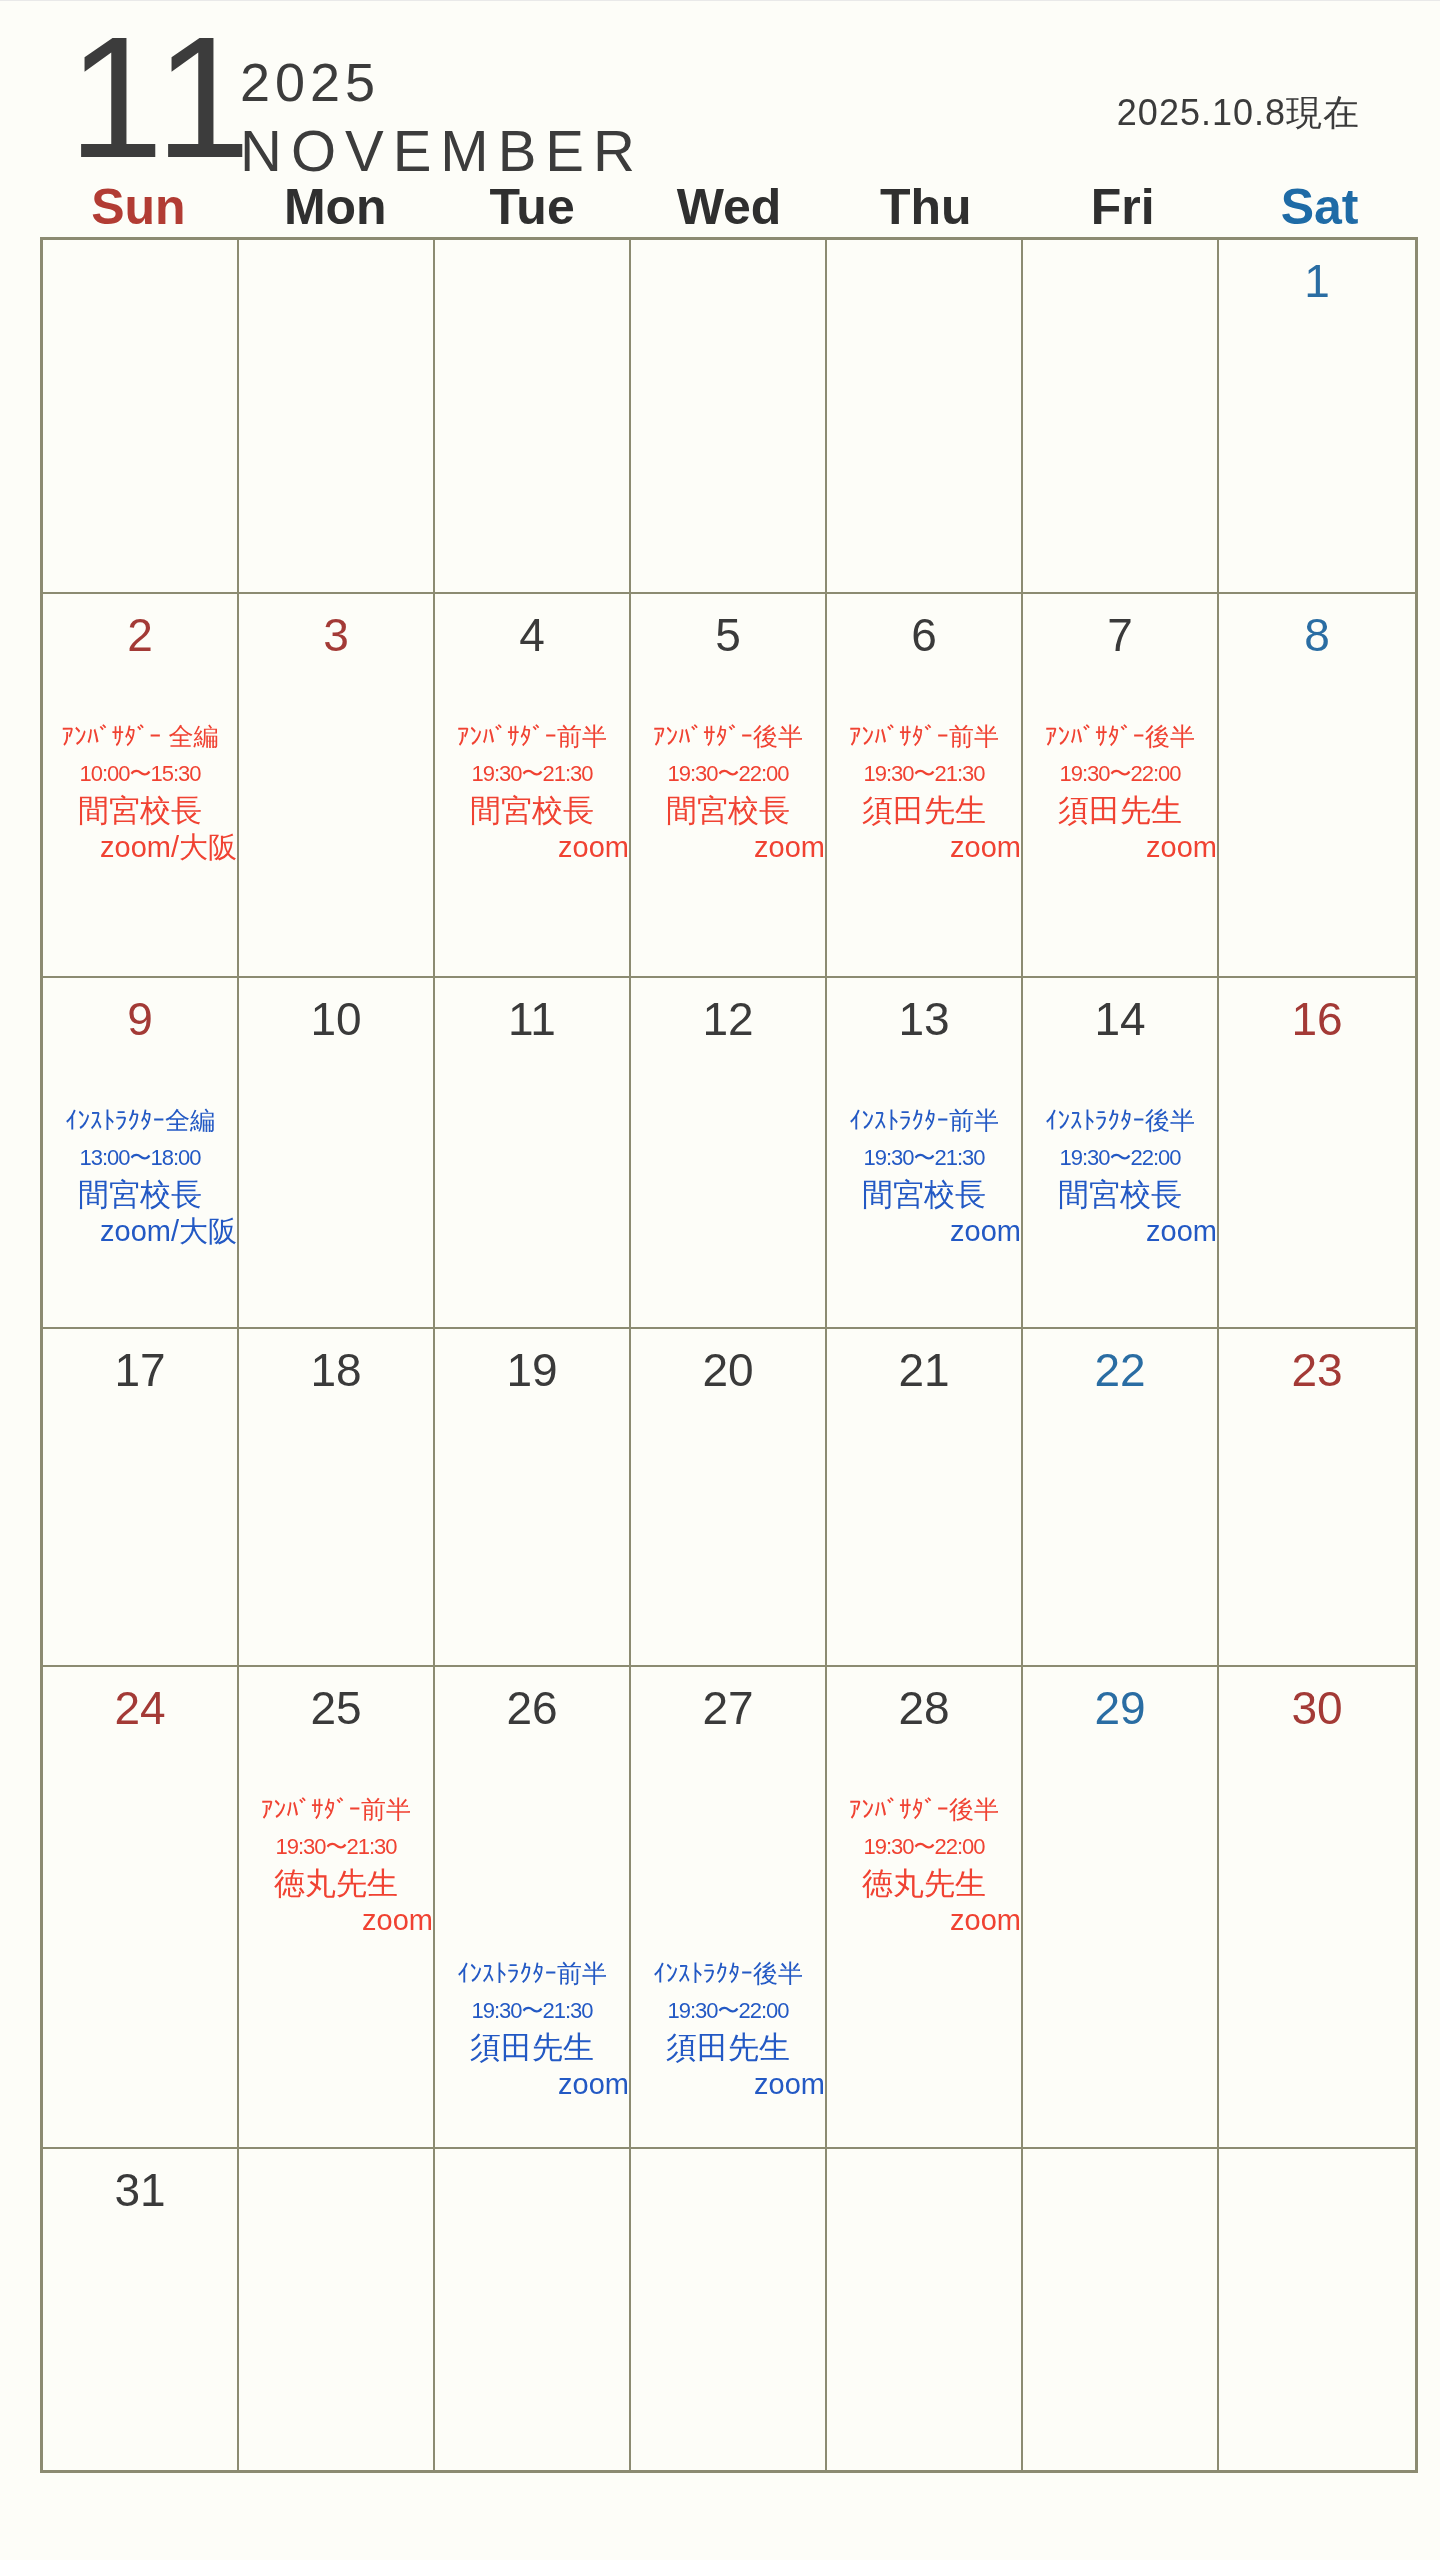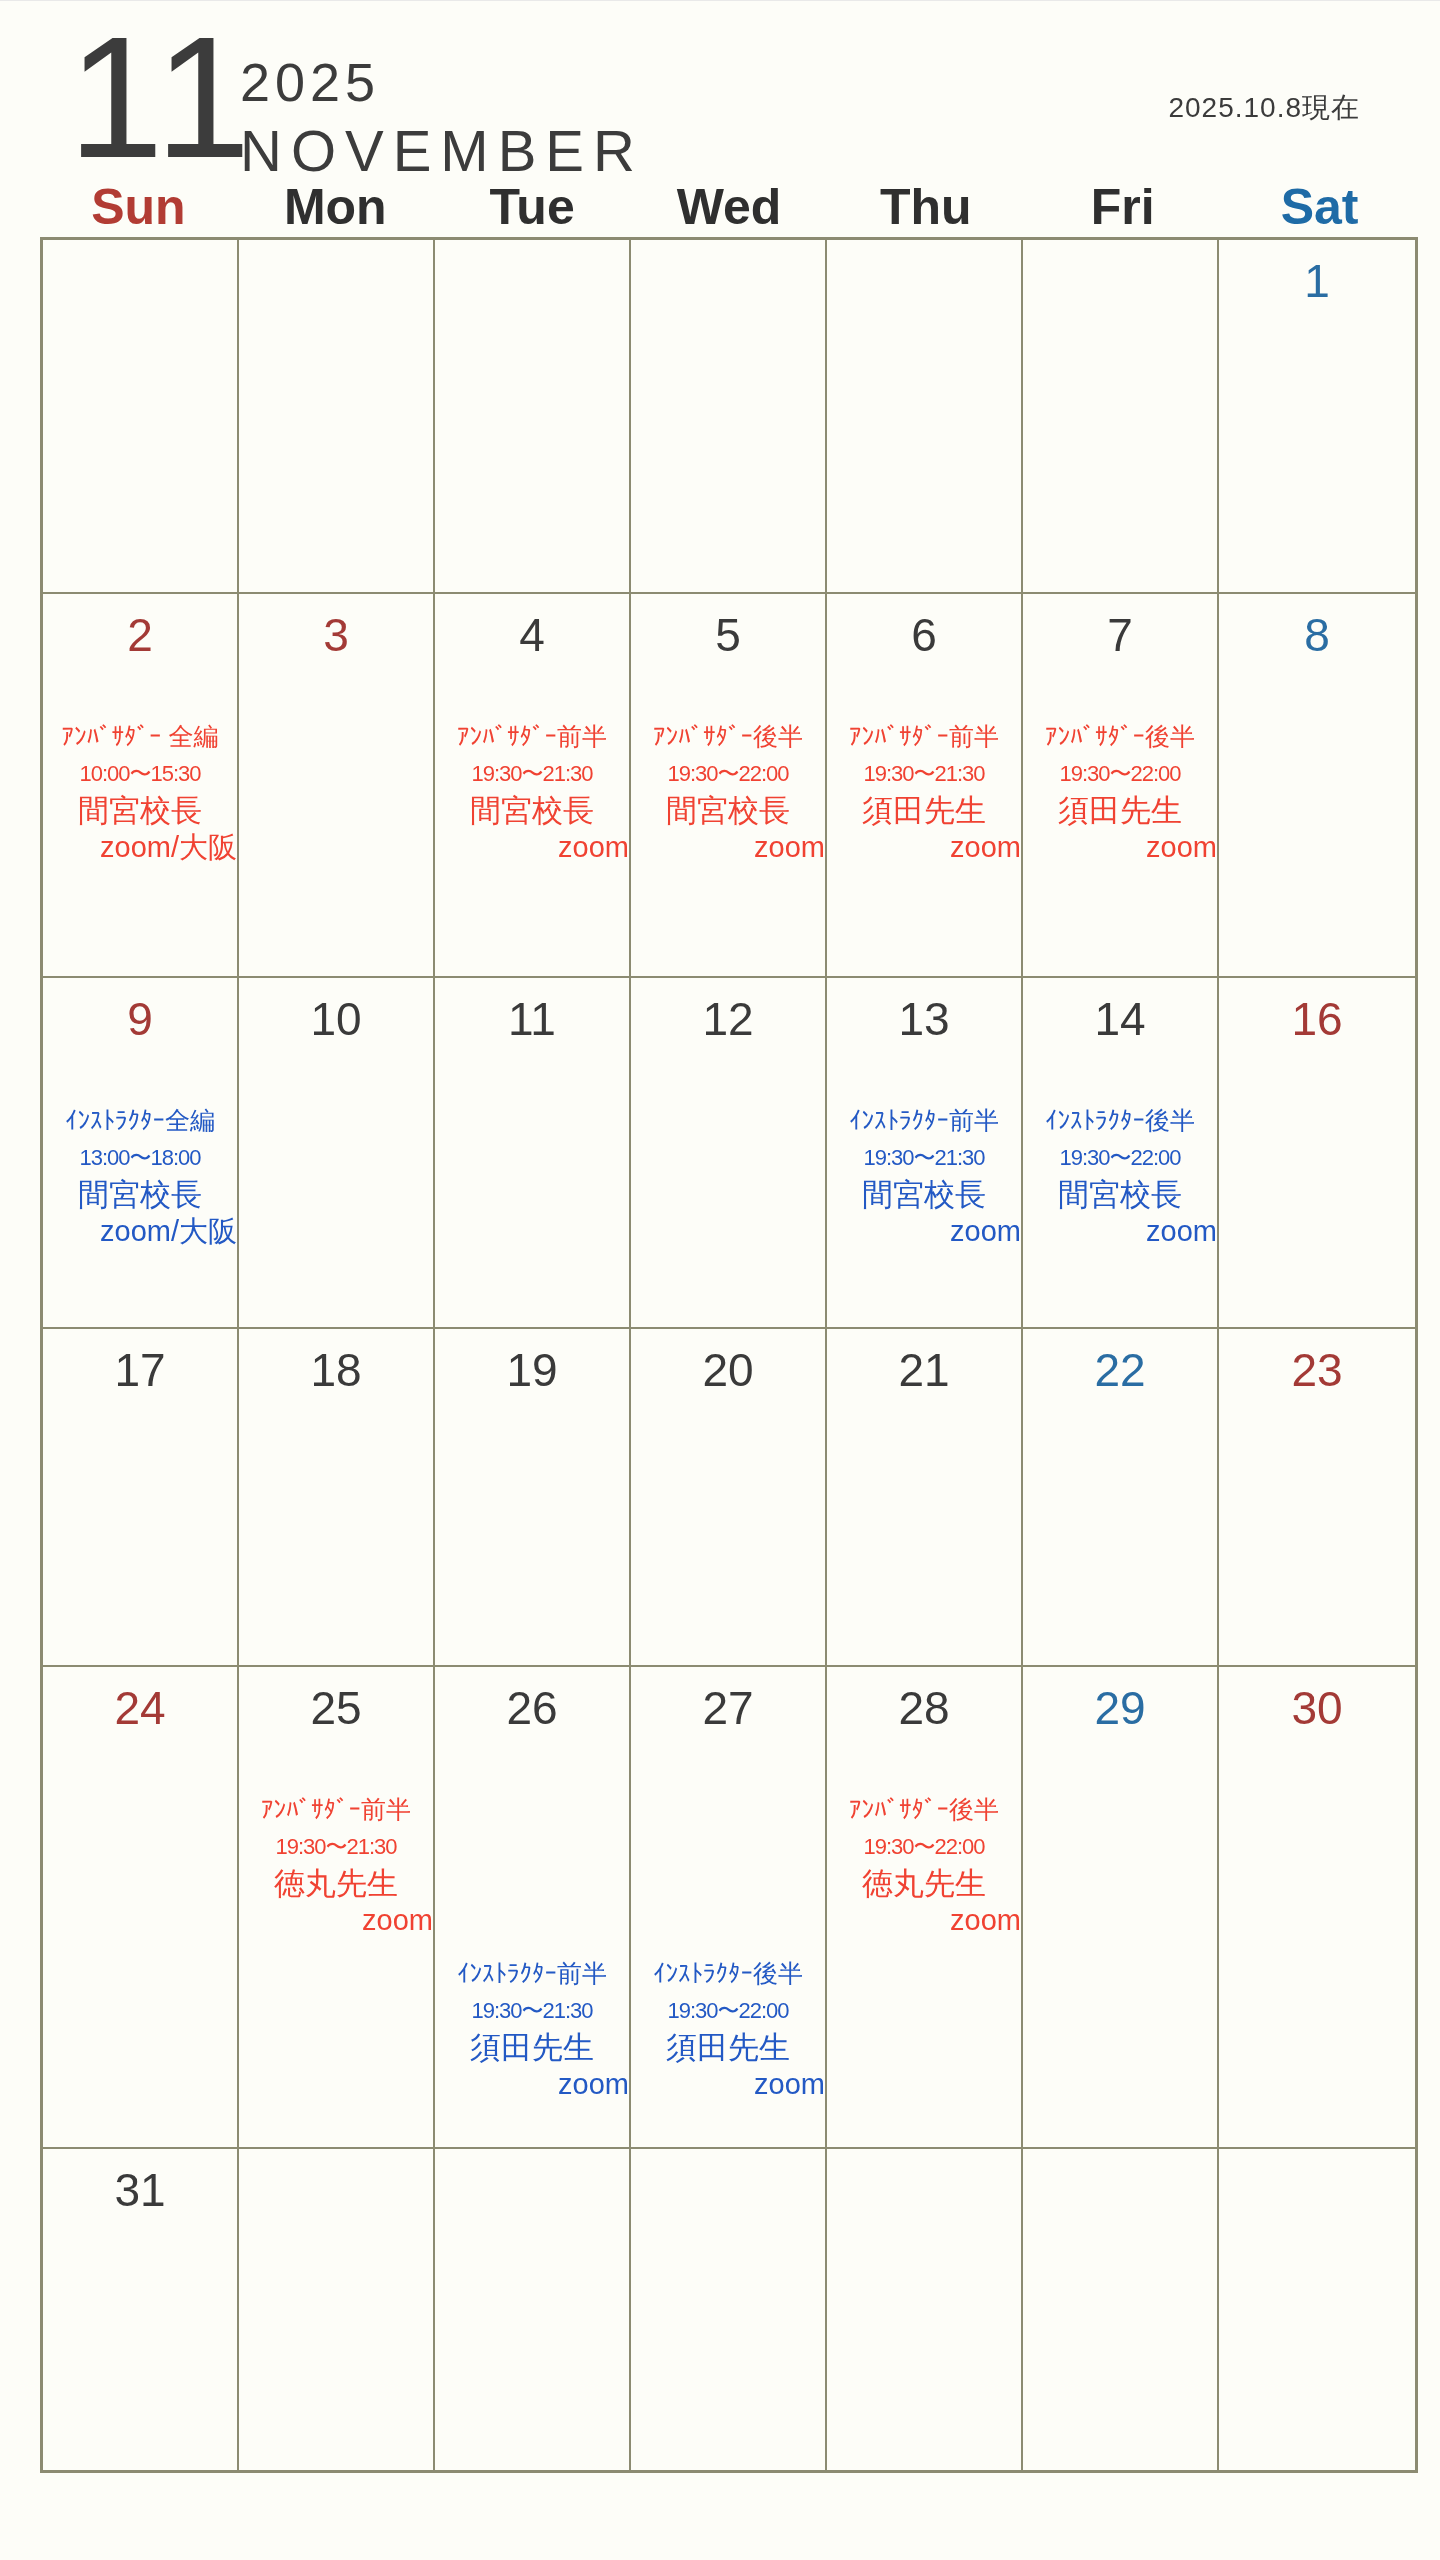--- a/index.html
+++ b/index.html
@@ -27,21 +27,21 @@
   .month-num{
     position:absolute;left:68px;top:10px;
     font-size:172px;line-height:1;font-weight:500;
     letter-spacing:4px;color:var(--title-text);
   }
   .title-block{position:absolute;left:240px;top:54px;color:var(--title-text);}
   .year{font-size:54px;line-height:1;letter-spacing:5px;font-weight:400;}
   .month-name{font-size:58px;line-height:1;margin-top:13px;letter-spacing:9px;font-weight:400;}
   .as-of{
     position:absolute;top:88px;right:80px;
-    font-size:28px;color:#3B3B3B;letter-spacing:1px;
+    font-size:36px;color:#3B3B3B;letter-spacing:1px;
   }
   
   .weekday-row{
     position:absolute;left:40px;top:180px;width:1378px;
     display:grid;grid-template-columns:repeat(7,1fr);
   }
   .wd{text-align:center;font-size:50px;line-height:52px;font-weight:700;color:var(--weekday-header);}
   .wd.sun{color:var(--sunday-header);}
   .wd.sat{color:var(--saturday-header);text-align:center;}
   

